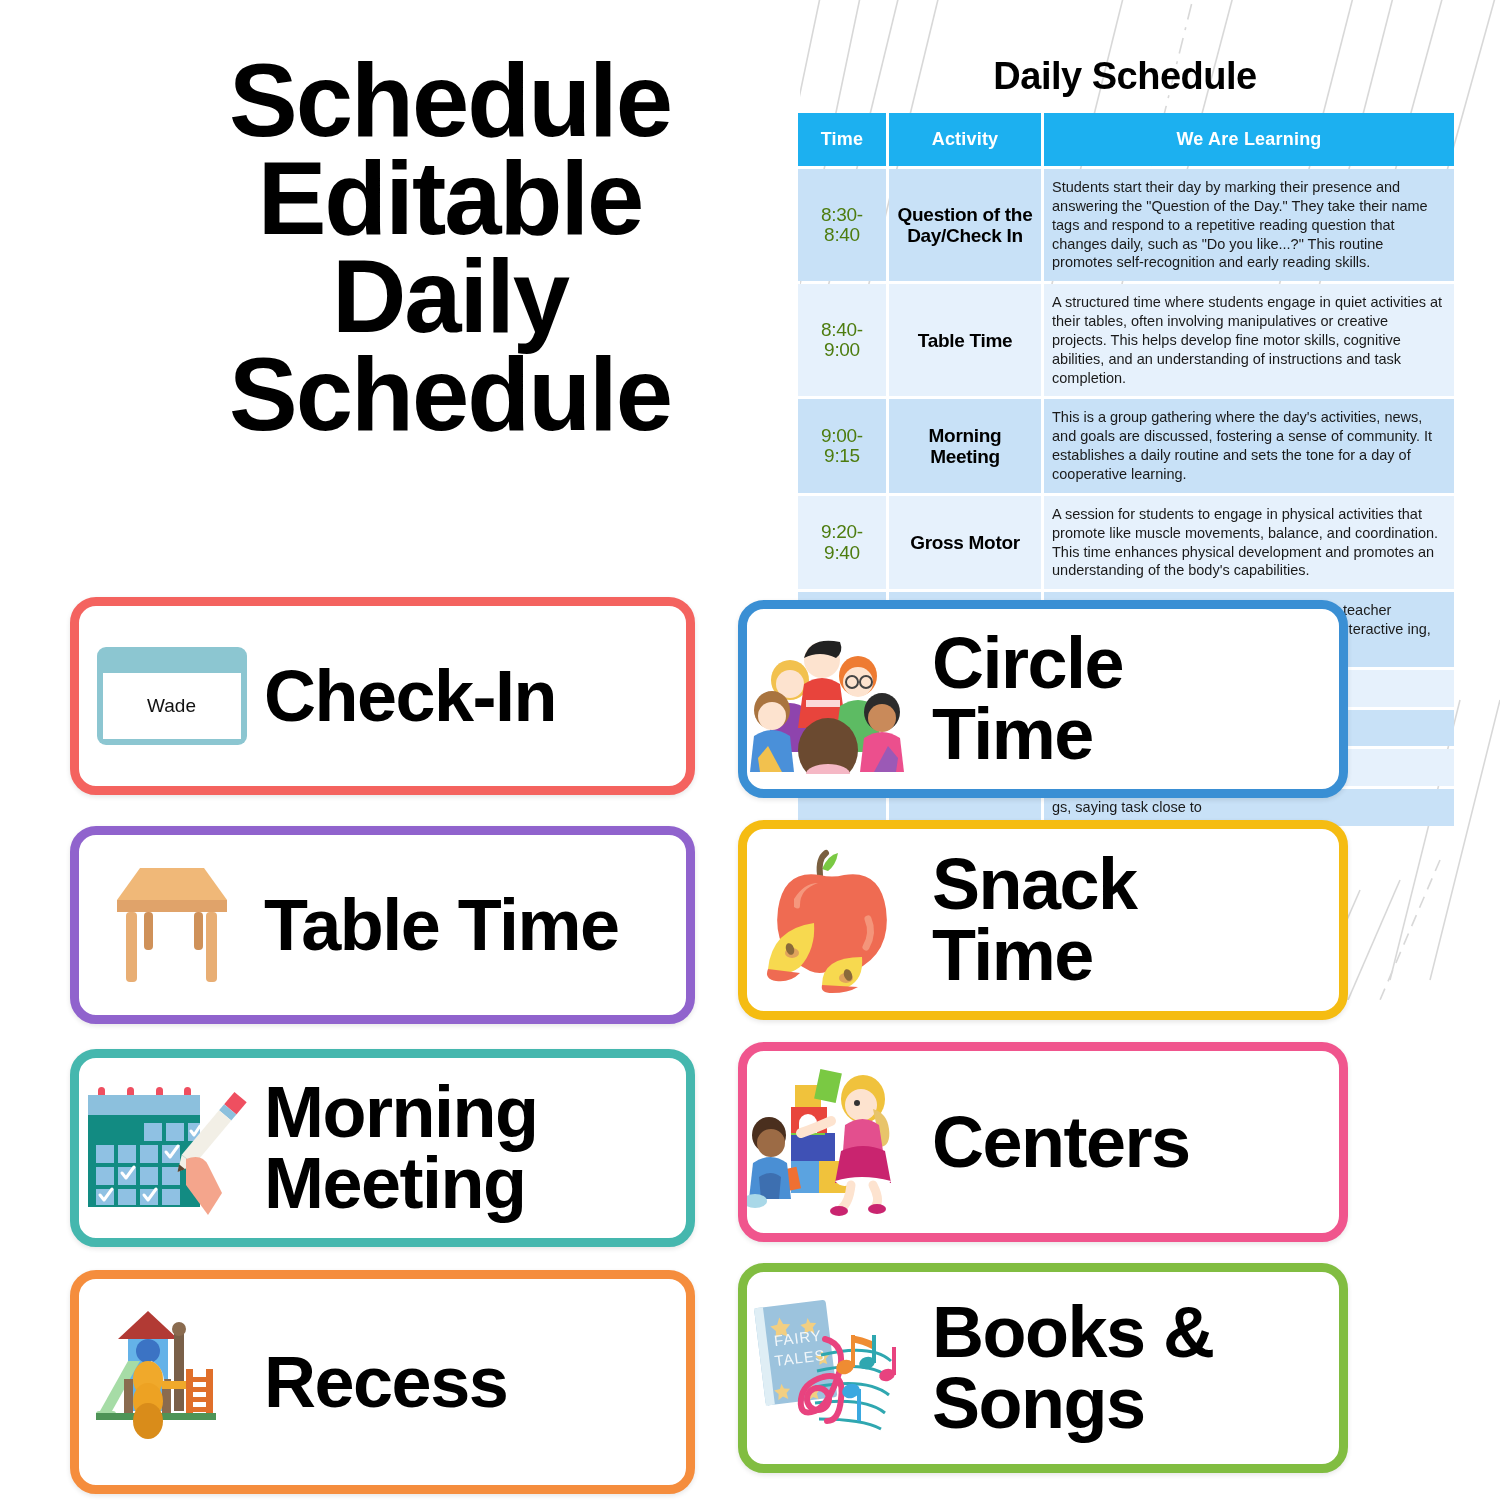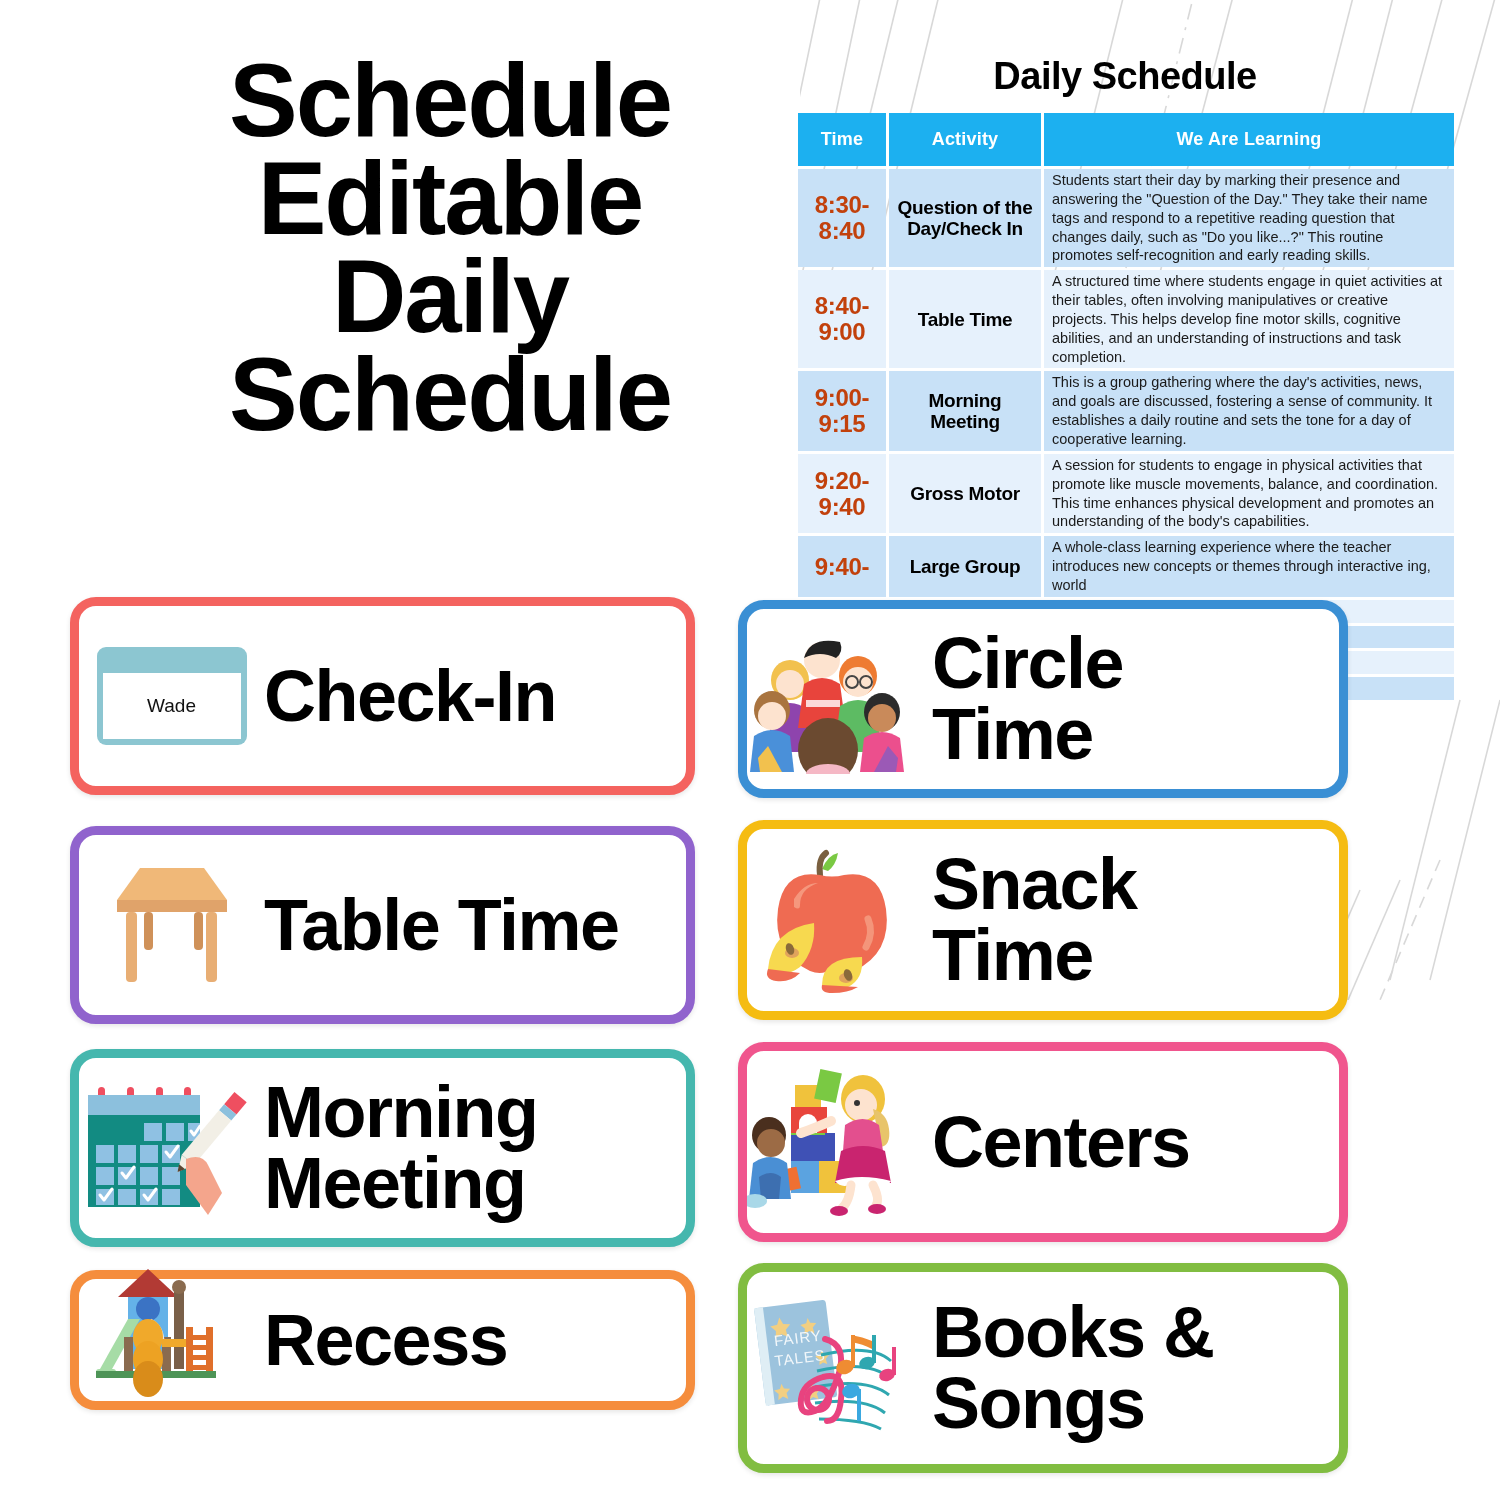--- a/index.html
+++ b/index.html
@@ -54,28 +54,28 @@
   .sched-table th {
     background: #1cb0f0;
     color: #ffffff;
     font-size: 18px;
     font-weight: 700;
     padding: 16px 4px;
     vertical-align: middle;
     text-align: center;
     letter-spacing: 0.2px;
   }
-  .sched-table td { vertical-align: middle; padding: 2px 8px; }
+  .sched-table td { vertical-align: middle; padding: 9px 8px; }
   .col-time   { width: 88px; }
   .col-act    { width: 152px; }
   .col-learn  { width: 410px; }
   tr.row-a td { background: #c8e1f7; }
   tr.row-b td { background: #e6f1fc; }
   td.cell-time {
-    text-align: center; font-weight: 700; font-size: 24px; color: #c2410c;
+    text-align: center; font-weight: 400; font-size: 19px; color: #4d7c0f;
     line-height: 1.08; letter-spacing: -0.3px;
   }
   td.cell-act {
     text-align: center; font-weight: 700; font-size: 19px; color: #000;
     line-height: 1.12; letter-spacing: -0.3px;
   }
   td.cell-learn {
     font-size: 14.5px; color: #1a1a1a; line-height: 1.30; text-align: left;
   }
 
@@ -282,21 +282,21 @@
           <polygon points="116,101 124,101 120,108" fill="#5a4632"></polygon>
         </g>
         <path d="M104 86 q16 -6 22 6 l14 28 -14 22 -22 -30 z" fill="#f4a58c"></path>
       </svg>
         </div>
         <div class="card-label lbl-2">
           <div>Morning</div>
           <div>Meeting</div>
         </div>
       </div>
-      <div class="card" style="left: 70px; top: 1270px; width: 625px; height: 140px; border-color: rgb(245, 141, 61);">
+      <div class="card" style="left: 70px; top: 1270px; width: 625px; height: 224px; border-color: rgb(245, 141, 61);">
         <div class="card-icon">
           <svg width="180" height="150" viewBox="0 0 180 150">
         <rect x="46" y="32" width="40" height="72" fill="#64b2e8"></rect>
         <polygon points="36,32 96,32 66,4" fill="#b23a34"></polygon>
         <circle cx="66" cy="44" r="12" fill="#3b73c4"></circle>
         <path d="M18 104 L46 54 L58 54 L30 104 Z" fill="#a6dca6"></path>
         <rect x="14" y="104" width="20" height="6" rx="3" fill="#a6dca6"></rect>
         <rect x="42" y="72" width="9" height="36" fill="#8a6b4f"></rect>
         <rect x="80" y="72" width="9" height="36" fill="#8a6b4f"></rect>
         <rect x="92" y="22" width="10" height="82" fill="#7a6049"></rect>

